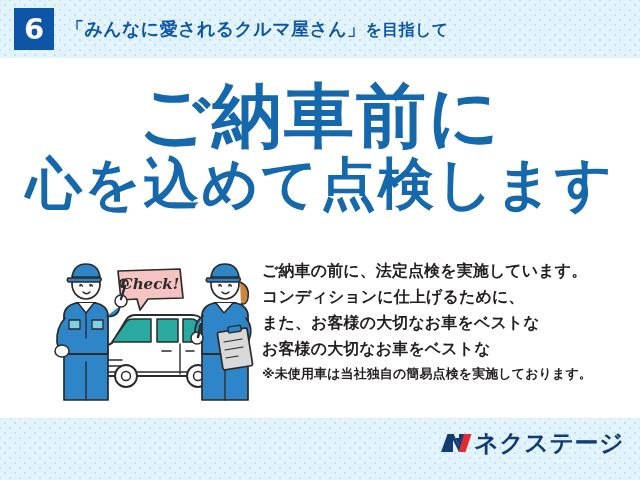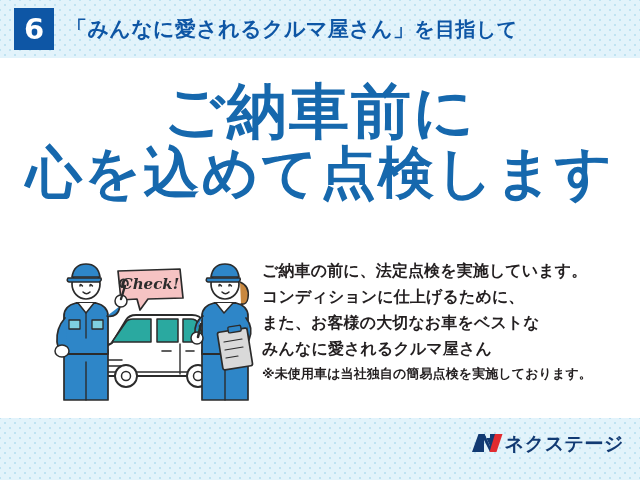--- a/index.html
+++ b/index.html
@@ -65,24 +65,24 @@
     flex: 0 0 auto;
   }
   .header-title {
     margin-left: 12px;
     color: #0e56a5;
     white-space: nowrap;
     font-weight: bold;
     letter-spacing: 0.4px;
   }
   .header-title .big {
-    font-size: 21px;
+    font-size: 18px;
   }
   .header-title .small {
-    font-size: 20px;
+    font-size: 16px;
   }
 
   
   .stage {
     position: absolute;
     left: 0;
     top: 58px;
     width: 640px;
     height: 360px;
     background: #ffffff;
@@ -95,21 +95,21 @@
     top: 22px;
     width: 640px;
     text-align: center;
     color: #1668ad;
     font-weight: bold;
     font-family: "DejaVu Sans", sans-serif;
     letter-spacing: 2px;
     line-height: 1.04;
   }
   .headline-line1 {
-    font-size: 60px;
+    font-size: 70px;
     display: block;
   }
   .headline-line2 {
     font-size: 56px;
     display: block;
     margin-top: 6px;
     font-family: Liberation Mono, monospace;
   }
 
   
@@ -161,21 +161,21 @@
     display: flex;
     align-items: center;
     height: 26px;
   }
   .logo-mark {
     width: 34px;
     height: 24px;
     flex: 0 0 auto;
   }
   .logo-text {
-    font-size: 19px;
+    font-size: 24px;
     font-weight: bold;
     color: #123a73;
     letter-spacing: 0.5px;
     font-family: "DejaVu Sans", sans-serif;
     line-height: 24px;
   }
 </style>
 </head>
 <body>
 
@@ -300,21 +300,21 @@
         </g>
 
         <text x="98" y="31" text-anchor="middle" font-family="DejaVu Serif, serif" font-size="15" font-style="italic" font-weight="bold" fill="#2b2b2b">Check!</text>
       </svg>
     </div>
 
     <div class="body-copy">
       <p>ご納車の前に、法定点検を実施しています。</p>
       <p>コンディションに仕上げるために、</p>
       <p>また、お客様の大切なお車をベストな</p>
-      <p>みんなに愛されるクルマ屋さん</p>
+      <p>お客様の大切なお車をベストな</p>
       <p class="note">※未使用車は当社独自の簡易点検を実施しております。</p>
     </div>
 
   </div>
 
   <div class="footer dots">
     <div class="logo">
       <svg class="logo-mark" viewBox="0 0 34 24" xmlns="http://www.w3.org/2000/svg">
         <path d="M1 21 L7.5 3 L13.5 3 L19 15 L19 3 L25 3 L25 21 L19 21 L13 9 L13 21 Z" fill="#123a73"></path>
         <path d="M24 3 L31.5 3 L25.5 21 L18.5 21 Z" fill="#e12b30"></path>

